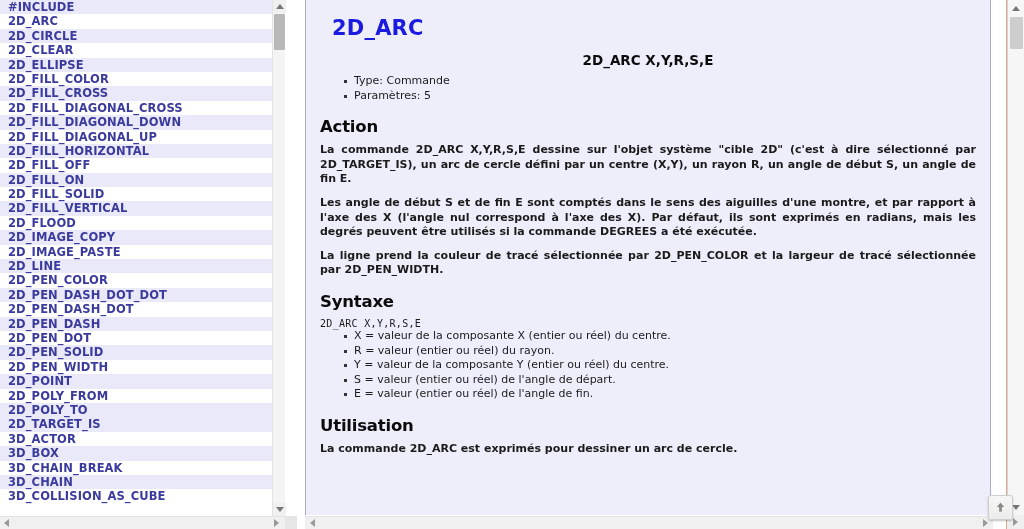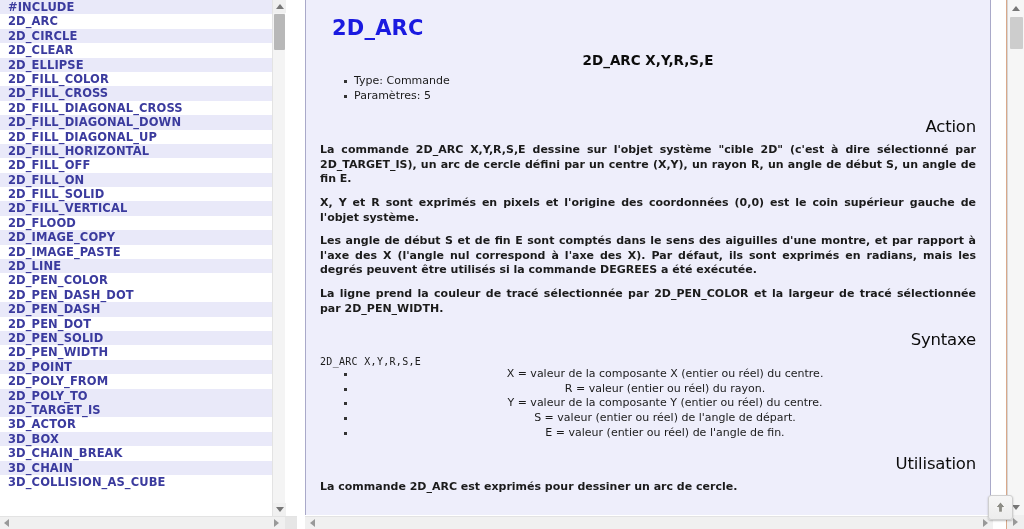--- a/index.html
+++ b/index.html
@@ -172,25 +172,24 @@
   .meta-list li::before {
     content: "";
     position: absolute;
     left: 0; top: 6px;
     width: 3px; height: 3px;
     background: #333;
   }
 
   .sec-head {
     font-size: 16.5px;
-    font-weight: normal;
+    font-weight: bold;
     color: #0b0b0b;
     margin: 14px 0 7px 0;
     letter-spacing: -0.2px;
-    text-align: right;
   }
   .para {
     font-size: 11px;
     line-height: 14.6px;
     color: #1b1b1b;
     margin: 0 0 9px 0;
     text-align: justify;
     font-weight: bold;
   }
   .code-line {
@@ -204,21 +203,20 @@
     margin: 0 0 4px 0;
     padding-left: 24px;
     list-style: none;
   }
   .bullets li {
     font-size: 11px;
     line-height: 14.6px;
     color: #1b1b1b;
     position: relative;
     padding-left: 10px;
-    text-align: center;
   }
   .bullets li::before {
     content: "";
     position: absolute;
     left: 0; top: 6px;
     width: 3px; height: 3px;
     background: #333;
   }
 
   
@@ -305,20 +303,21 @@
         <div class="cmd-row alt">2D_FILL_HORIZONTAL</div>
         <div class="cmd-row plain">2D_FILL_OFF</div>
         <div class="cmd-row alt">2D_FILL_ON</div>
         <div class="cmd-row plain">2D_FILL_SOLID</div>
         <div class="cmd-row alt">2D_FILL_VERTICAL</div>
         <div class="cmd-row plain">2D_FLOOD</div>
         <div class="cmd-row alt">2D_IMAGE_COPY</div>
         <div class="cmd-row plain">2D_IMAGE_PASTE</div>
         <div class="cmd-row alt">2D_LINE</div>
         <div class="cmd-row plain">2D_PEN_COLOR</div>
+        <div class="cmd-row alt">2D_PEN_DASH_DOT_DOT</div>
         <div class="cmd-row plain">2D_PEN_DASH_DOT</div>
         <div class="cmd-row alt">2D_PEN_DASH</div>
         <div class="cmd-row plain">2D_PEN_DOT</div>
         <div class="cmd-row alt">2D_PEN_SOLID</div>
         <div class="cmd-row plain">2D_PEN_WIDTH</div>
         <div class="cmd-row alt">2D_POINT</div>
         <div class="cmd-row plain">2D_POLY_FROM</div>
         <div class="cmd-row alt">2D_POLY_TO</div>
         <div class="cmd-row alt">2D_TARGET_IS</div>
         <div class="cmd-row plain">3D_ACTOR</div>
@@ -357,21 +356,20 @@
 
         <div class="doc-signature">2D_ARC X,Y,R,S,E</div>
 
         <ul class="meta-list" id="meta-list">
             <li>Type: Commande</li>
             <li>Paramètres: 5</li>
           </ul>
 
         <div class="sec-head">Action</div>
         <p class="para">La commande 2D_ARC X,Y,R,S,E dessine sur l'objet système "cible 2D" (c'est à dire sélectionné par 2D_TARGET_IS), un arc de cercle défini par un centre (X,Y), un rayon R, un angle de début S, un angle de fin E.</p>
-        <p class="para">X, Y et R sont exprimés en pixels et l'origine des coordonnées (0,0) est le coin supérieur gauche de l'objet système.</p>
         <p class="para">Les angle de début S et de fin E sont comptés dans le sens des aiguilles d'une montre, et par rapport à l'axe des X (l'angle nul correspond à l'axe des X). Par défaut, ils sont exprimés en radians, mais les degrés peuvent être utilisés si la commande DEGREES a été exécutée.</p>
         <p class="para">La ligne prend la couleur de tracé sélectionnée par 2D_PEN_COLOR et la largeur de tracé sélectionnée par 2D_PEN_WIDTH.</p>
 
         <div class="sec-head">Syntaxe</div>
         <div class="code-line">2D_ARC X,Y,R,S,E</div>
         <ul class="bullets" id="syntaxe-items">
             <li>X = valeur de la composante X (entier ou réel) du centre.</li>
             <li>R = valeur (entier ou réel) du rayon.</li>
             <li>Y = valeur de la composante Y (entier ou réel) du centre.</li>
             <li>S = valeur (entier ou réel) de l'angle de départ.</li>

